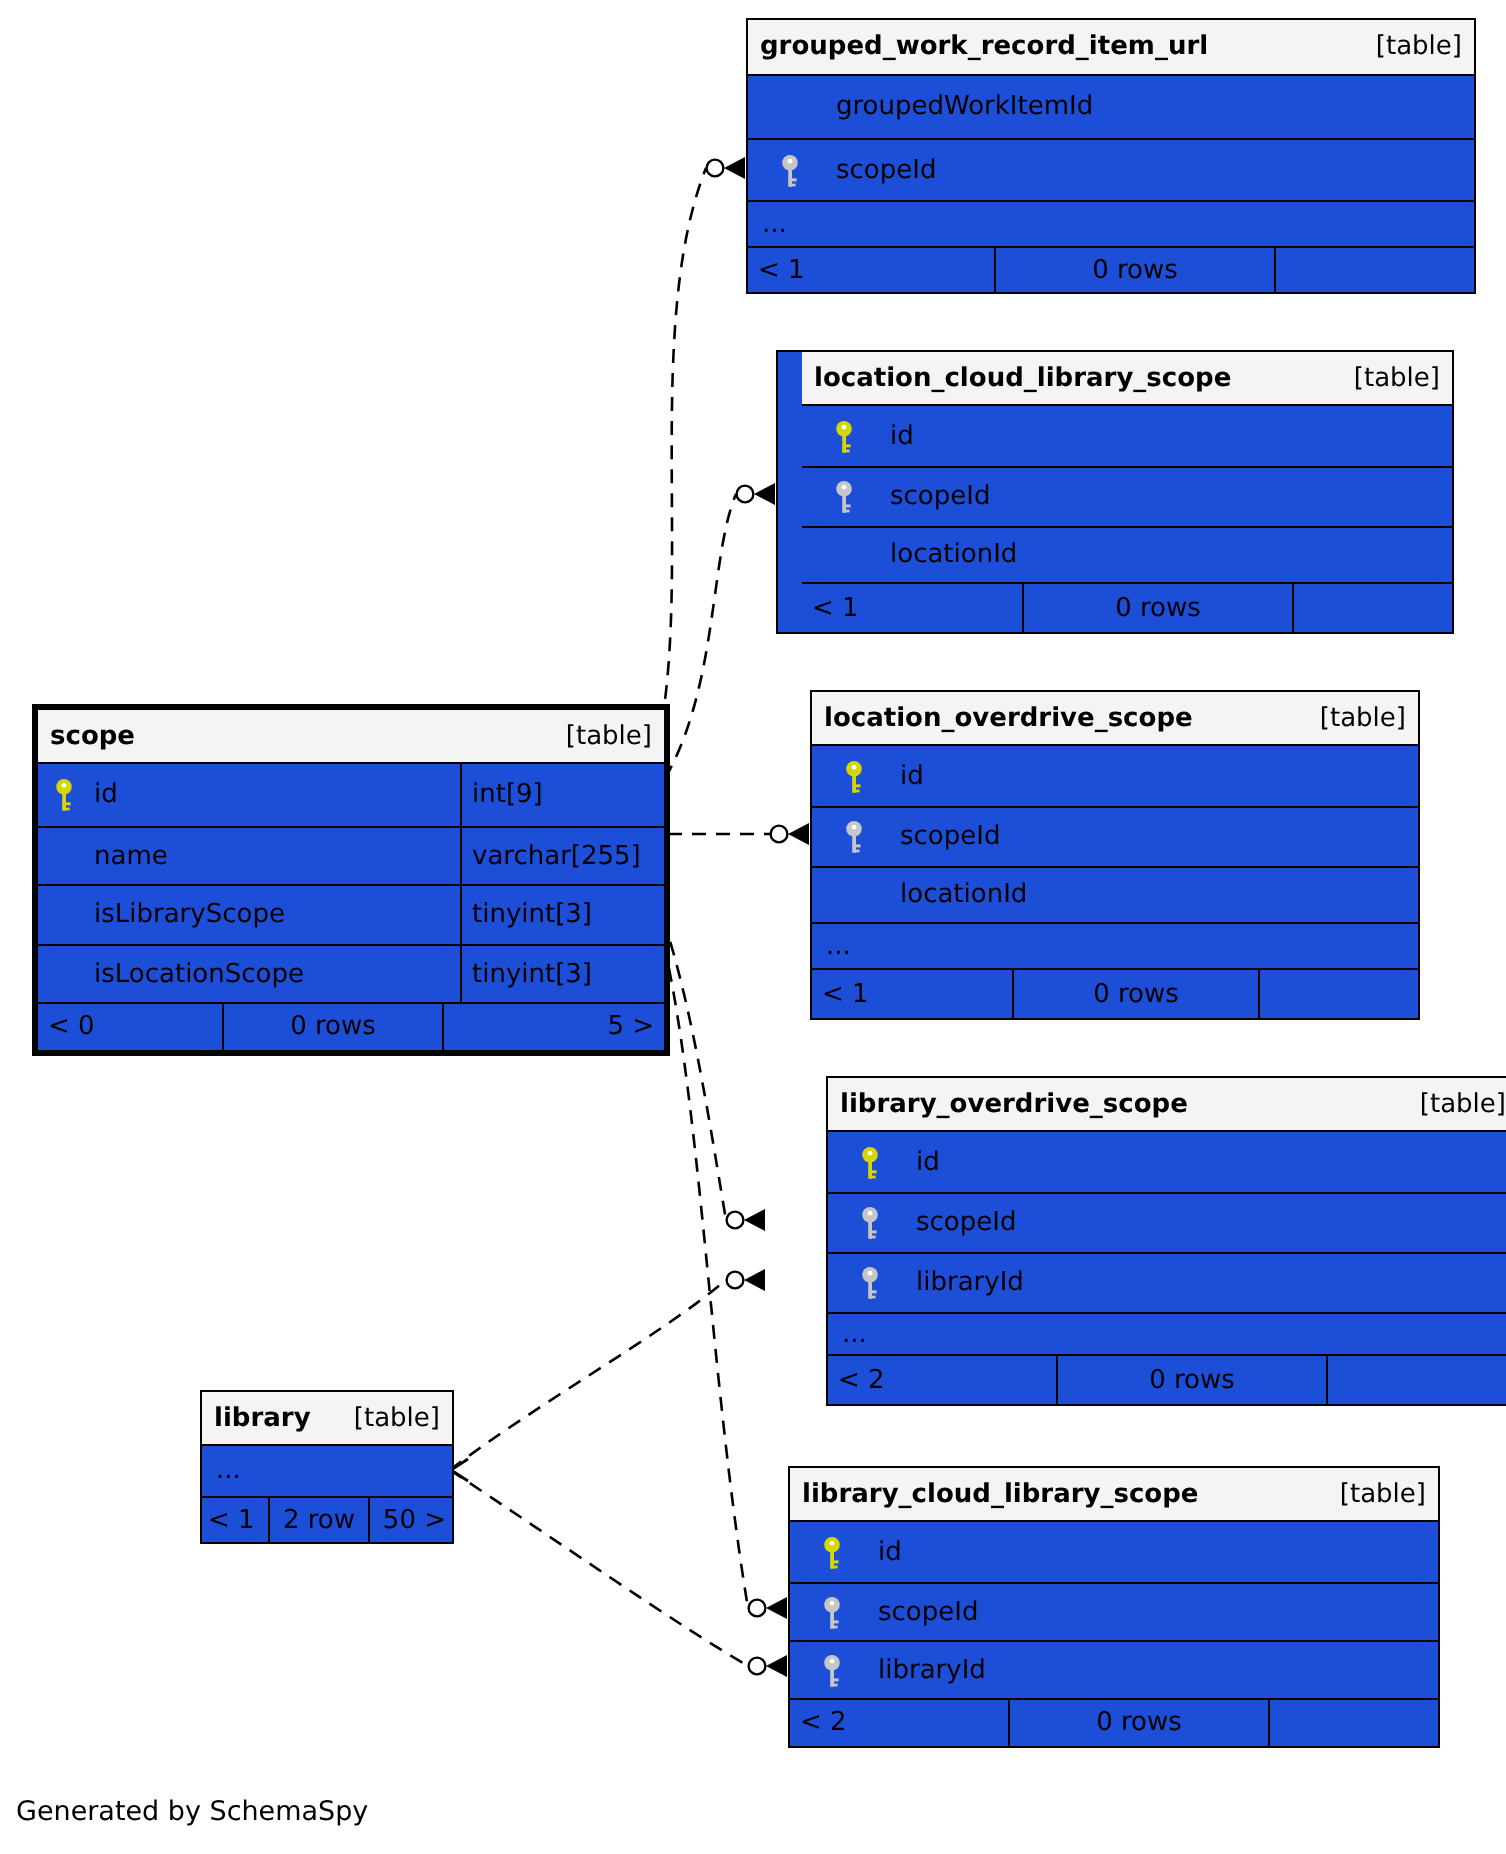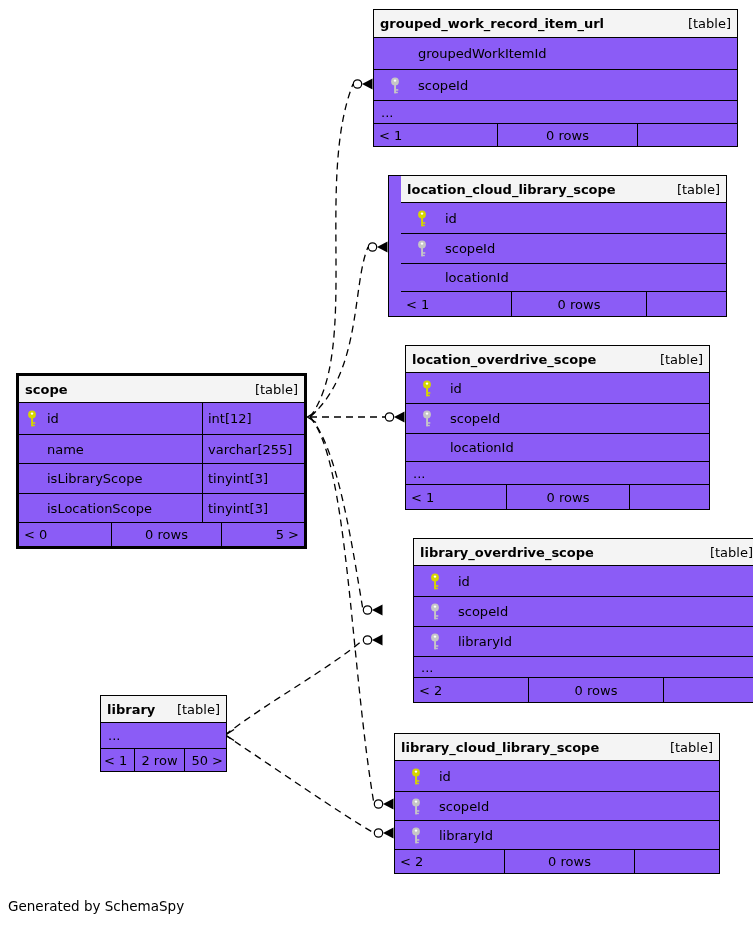--- a/index.html
+++ b/index.html
@@ -8,21 +8,21 @@
     --fk_key:#c6c6c6;
     --line:#000000;
     --bg:#ffffff;
   }
   *{box-sizing:border-box;margin:0;padding:0}
   html,body{width:753px;height:927px;background:var(--bg);
     font-family:"DejaVu Sans","Liberation Sans",sans-serif;font-size:13px;color:#000;}
   #canvas{position:relative;width:753px;height:927px;overflow:hidden;background:var(--bg);}
   #edges{position:absolute;left:0;top:0;width:753px;height:927px;pointer-events:none;}
 
-  .tbl{position:absolute;border:1px solid var(--line);background:#8b5cf6;}
+  .tbl{position:absolute;border:1px solid var(--line);background:#1d4ed8;}
   .tbl.main{border-width:3px;}
   .hdr{display:flex;justify-content:space-between;align-items:center;
        background:var(--header_bg);border-bottom:1px solid var(--line);
        padding:0 6px;cursor:pointer;}
   .tname{font-weight:bold;}
   .ttag{font-weight:normal;padding-left:10px;}
   .row{display:flex;align-items:center;border-top:1px solid var(--line);padding-left:8px;}
   .row:first-of-type{border-top:none;}
   .hdr + .row{border-top:none;}
   .key{width:36px;display:inline-flex;align-items:center;justify-content:flex-start;padding-left:8px;flex:0 0 36px;}
@@ -191,37 +191,37 @@
     <div class="row ell" style="height:23px;">
       <span>...</span>
     </div>
     <div class="foot" style="height:25px;">
       <span class="fcell f-parents" style="width:100px;">&lt; 1</span>
       <span class="fcell f-rows" style="width:123px;">0 rows</span>
       <span class="fcell f-children" style="flex:1;"></span>
     </div>
   </div>
 
-  <div class="tbl main" style="left:16px;top:373px;width:291px;">
+  <div class="tbl main" style="left:16px;top:352px;width:319px;">
     <div class="hdr" style="height:27px;">
       <span class="tname">scope</span>
       <span class="ttag">[table]</span>
     </div>
     <div class="row" style="height:31px;">
       <span class="key">
         <svg class="keyicon" width="10" height="17" viewBox="0 0 10 17">
             <circle class="pk" cx="5" cy="4.4" r="3.9"></circle>
             <circle cx="5" cy="3.6" r="1.2" fill="#fff"></circle>
             <rect class="pk" x="4.1" y="8" width="1.9" height="8.4"></rect>
             <rect class="pk" x="5.6" y="12.2" width="2.7" height="1.5"></rect>
             <rect class="pk" x="5.6" y="14.8" width="2.2" height="1.4"></rect>
           </svg>
       </span>
       <span class="cname">id</span>
-      <span class="ctype" style="width:102px;">int[12]</span>
+      <span class="ctype" style="width:102px;">int[9]</span>
     </div>
     <div class="row" style="height:29px;">
       <span class="key"></span>
       <span class="cname">name</span>
       <span class="ctype" style="width:102px;">varchar[255]</span>
     </div>
     <div class="row" style="height:30px;">
       <span class="key"></span>
       <span class="cname">isLibraryScope</span>
       <span class="ctype" style="width:102px;">tinyint[3]</span>

